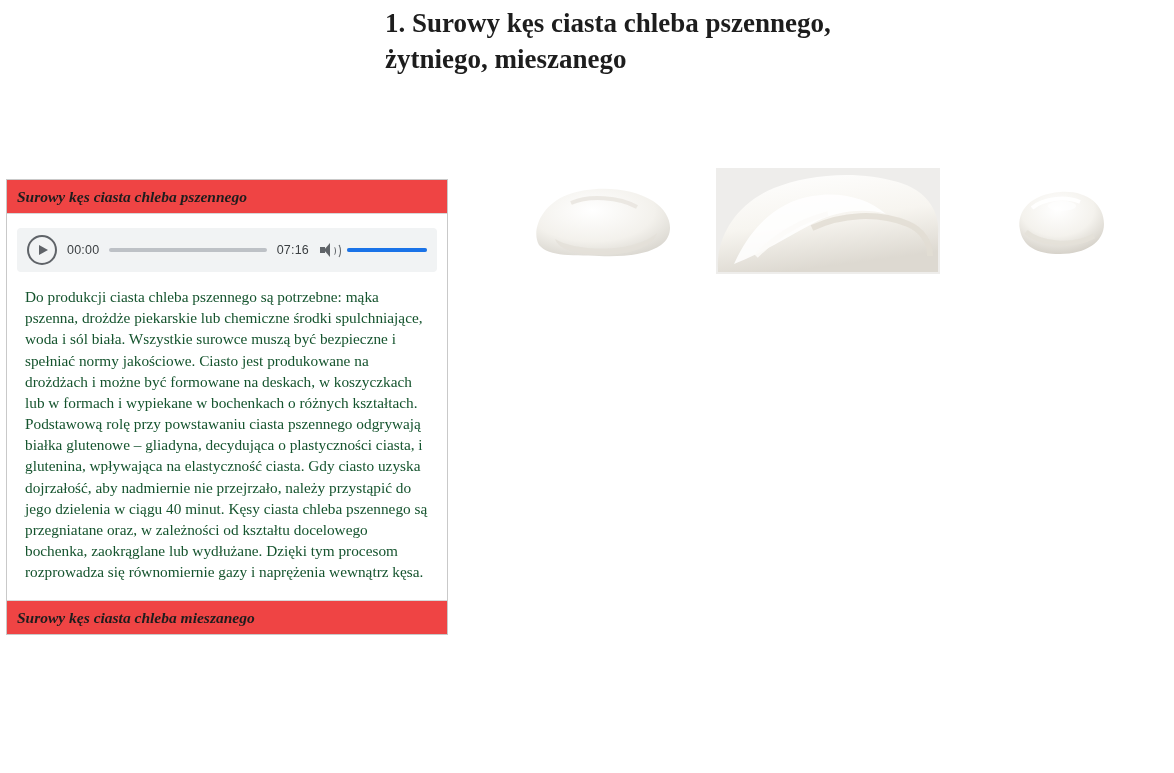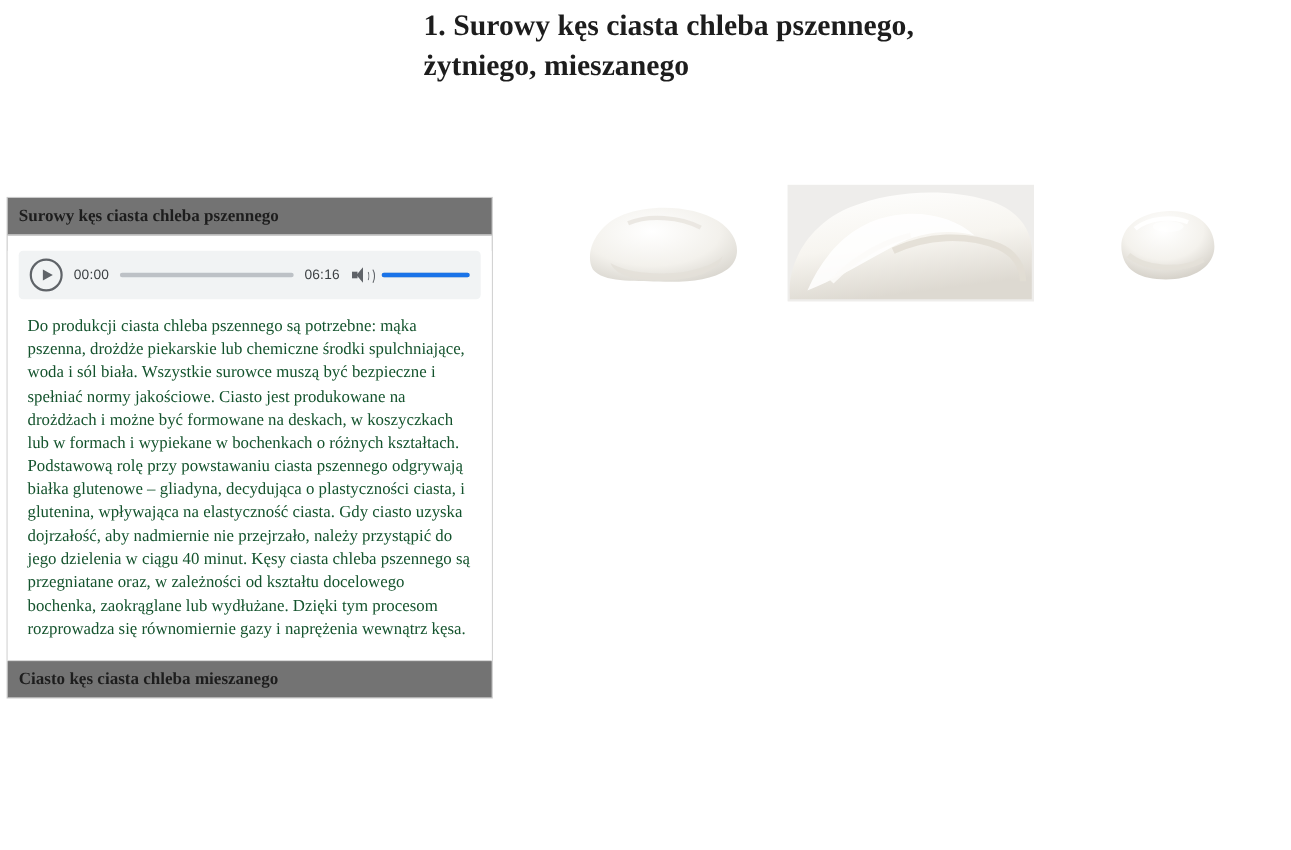--- a/index.html
+++ b/index.html
@@ -38,24 +38,25 @@
     border: 1px solid #c9c9c9;
     background: #ffffff;
     box-sizing: border-box;
   }
   .acc-header {
     padding: 8px 10px 7px 10px;
     font-family: "Liberation Serif", serif;
     font-size: 15.5px;
     font-weight: bold;
     color: #1d1d1d;
-    background: #737373;
+    background: #ef4444;
     border-bottom: 1px solid #d7d7d7;
     cursor: pointer;
     user-select: none;
+    font-style: italic;
   }
   .acc-header.first {
     border-bottom: 1px solid #d7d7d7;
   }
   .acc-body {
     background: #ffffff;
     border-bottom: 1px solid #d7d7d7;
   }
 
   
@@ -200,37 +201,37 @@
   <div class="acc-body">
 
     <div class="audio-bar">
       <div class="play-btn">
         <div class="play-tri"></div>
       </div>
       <div class="time">00:00</div>
       <div class="progress-track">
         <div class="progress-fill" style="width: 0%;"></div>
       </div>
-      <div class="time">06:16</div>
+      <div class="time">07:16</div>
       <div class="spk">
         <div class="body"></div>
         <div class="cone"></div>
         <div class="wave w1"></div>
         <div class="wave w2"></div>
       </div>
       <div class="vol-track">
         <div class="vol-fill" style="width: 100%; background: rgb(26, 115, 232);"></div>
       </div>
     </div>
 
     <div class="acc-text">Do produkcji ciasta chleba pszennego są potrzebne: mąka pszenna, drożdże piekarskie lub chemiczne środki spulchniające, woda i sól biała. Wszystkie surowce muszą być bezpieczne i spełniać normy jakościowe. Ciasto jest produkowane na drożdżach i możne być formowane na deskach, w koszyczkach lub w formach i wypiekane w bochenkach o różnych kształtach. Podstawową rolę przy powstawaniu ciasta pszennego odgrywają białka glutenowe – gliadyna, decydująca o plastyczności ciasta, i glutenina, wpływająca na elastyczność ciasta. Gdy ciasto uzyska dojrzałość, aby nadmiernie nie przejrzało, należy przystąpić do jego dzielenia w ciągu 40 minut. Kęsy ciasta chleba pszennego są przegniatane oraz, w zależności od kształtu docelowego bochenka, zaokrąglane lub wydłużane. Dzięki tym procesom rozprowadza się równomiernie gazy i naprężenia wewnątrz kęsa.</div>
   </div>
 
 
-  <div class="acc-header" style="border-bottom:none;">Ciasto kęs ciasta chleba mieszanego</div>
+  <div class="acc-header" style="border-bottom:none;">Surowy kęs ciasta chleba mieszanego</div>
 </div>
 
 <div class="img-dough" id="dough1">
   <svg width="150" height="83" viewBox="0 0 150 83">
     <defs>
       <radialGradient id="g1" cx="42%" cy="32%" r="75%">
         <stop offset="0%" stop-color="#ffffff"></stop>
         <stop offset="62%" stop-color="#f3f1ec"></stop>
         <stop offset="100%" stop-color="#d9d6cf"></stop>
       </radialGradient>

